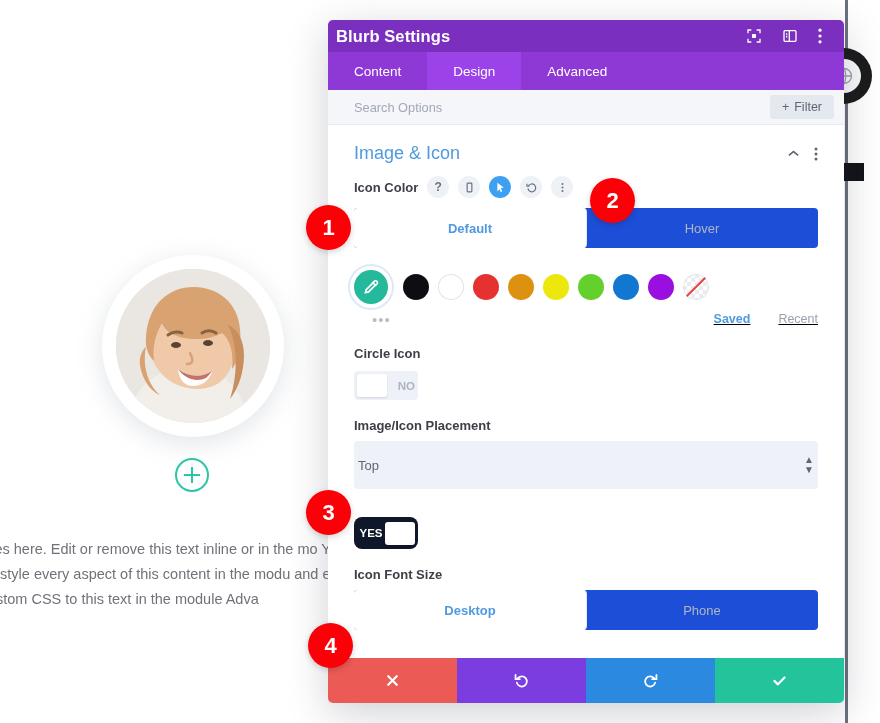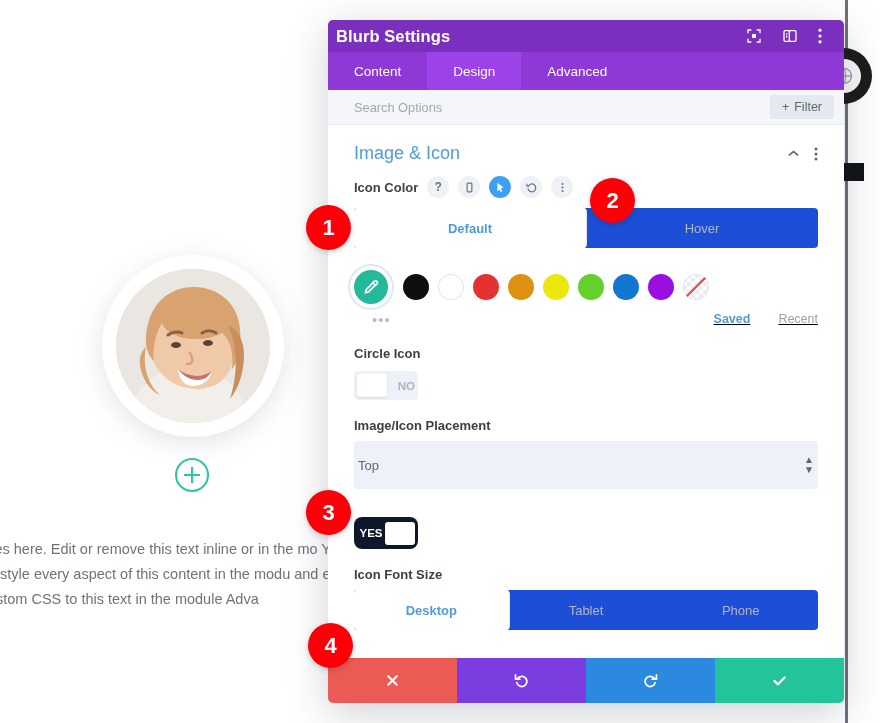--- a/index.html
+++ b/index.html
@@ -509,21 +509,20 @@
     <div class="toggle-yes">
       <span class="txt">YES</span>
       <span class="knob"></span>
     </div>
 
     <div class="spacer-18"></div>
     <div class="field-label">Icon Font Size</div>
     <div class="spacer-8"></div>
     <div class="seg-control">
       <div class="seg active">Desktop</div>
-      <div class="seg">Tablet</div>
       <div class="seg">Phone</div>
     </div>
 
   </div>
 
   <div class="panel-footer">
     <div class="fbtn close">
       <svg viewBox="0 0 20 20" fill="none" stroke="#fff" stroke-width="2.6" stroke-linecap="round">
         <path d="M5 5l10 10M15 5L5 15"></path>
       </svg>

